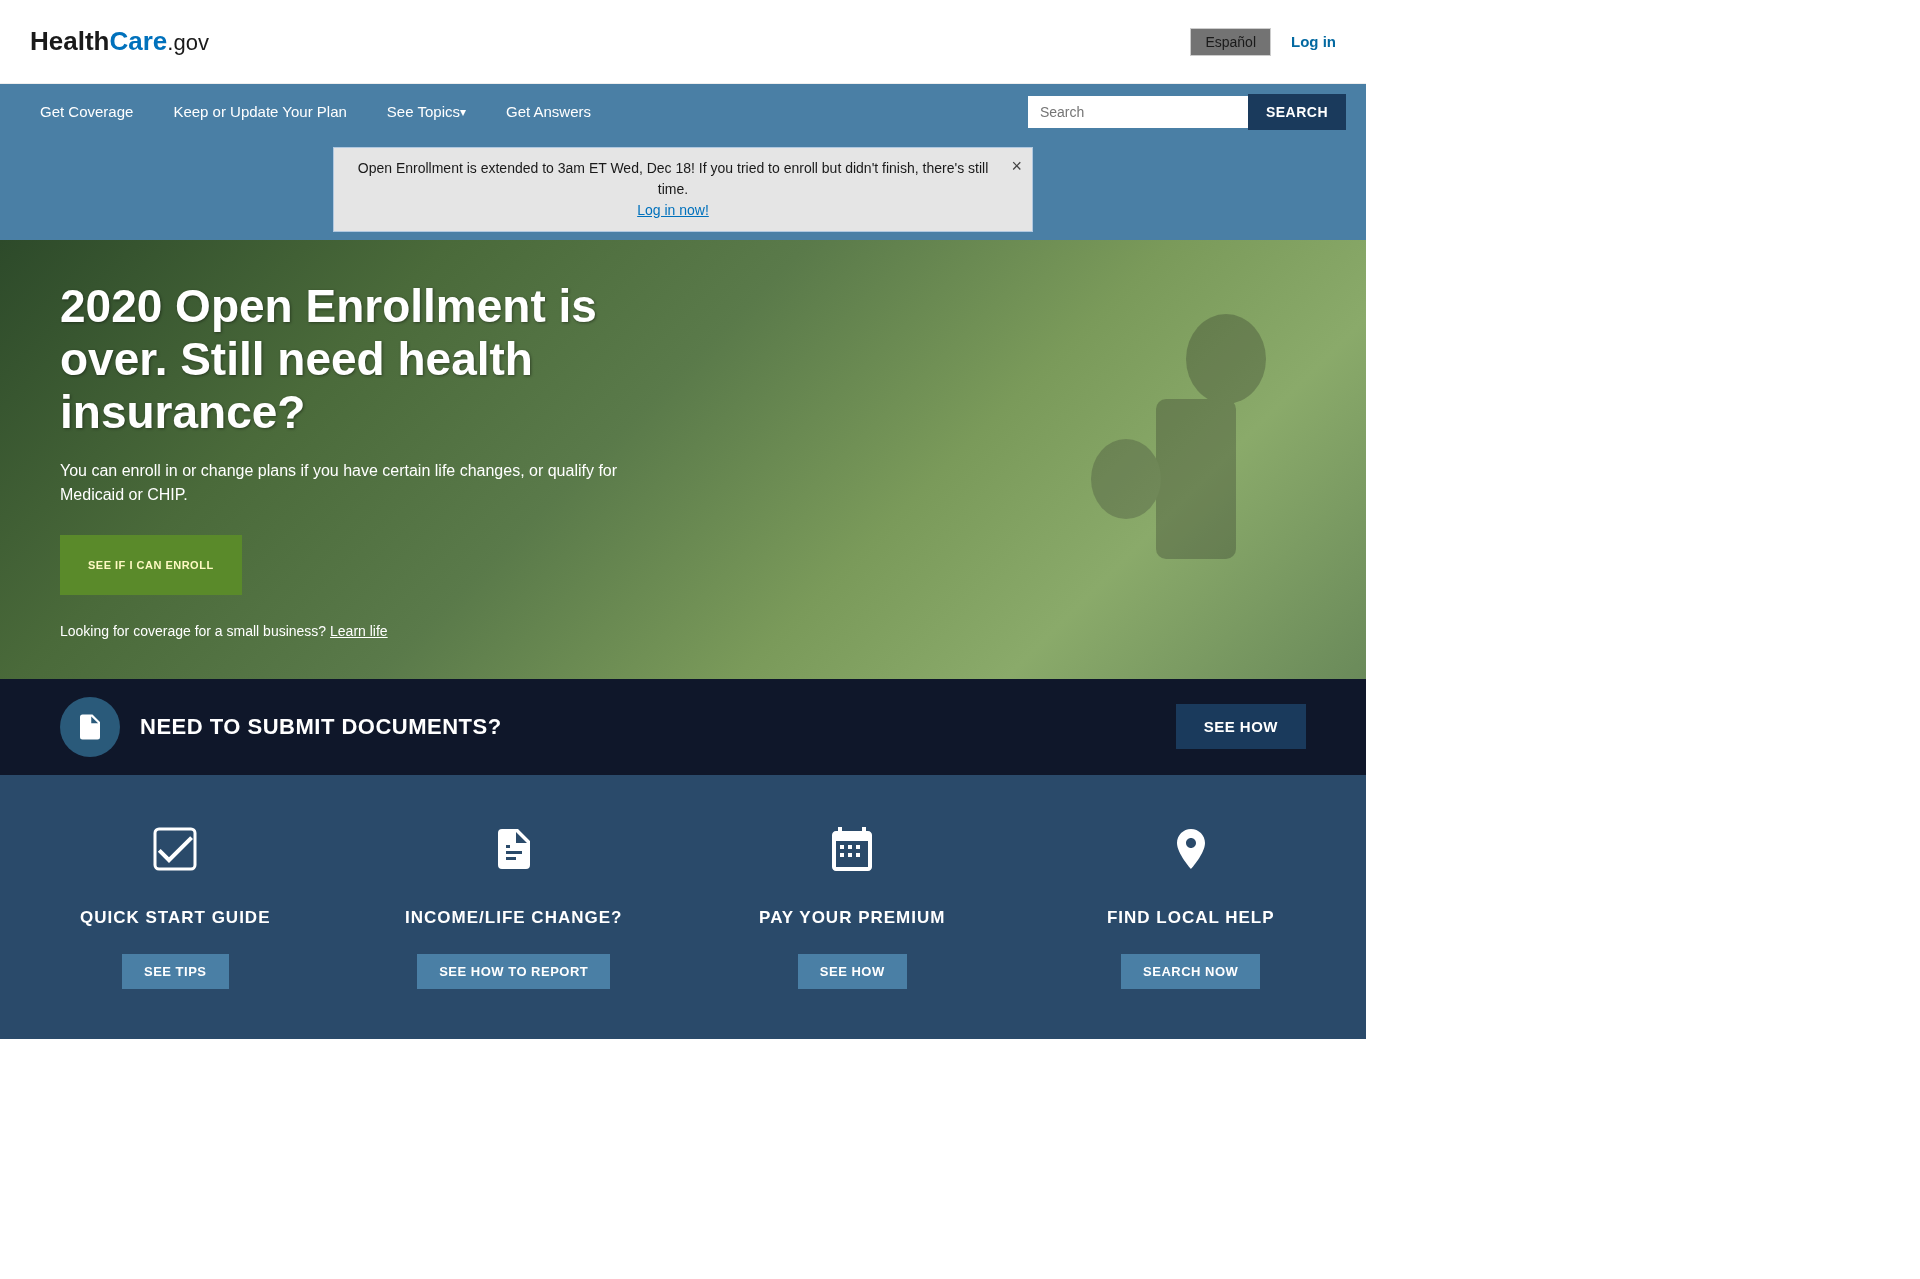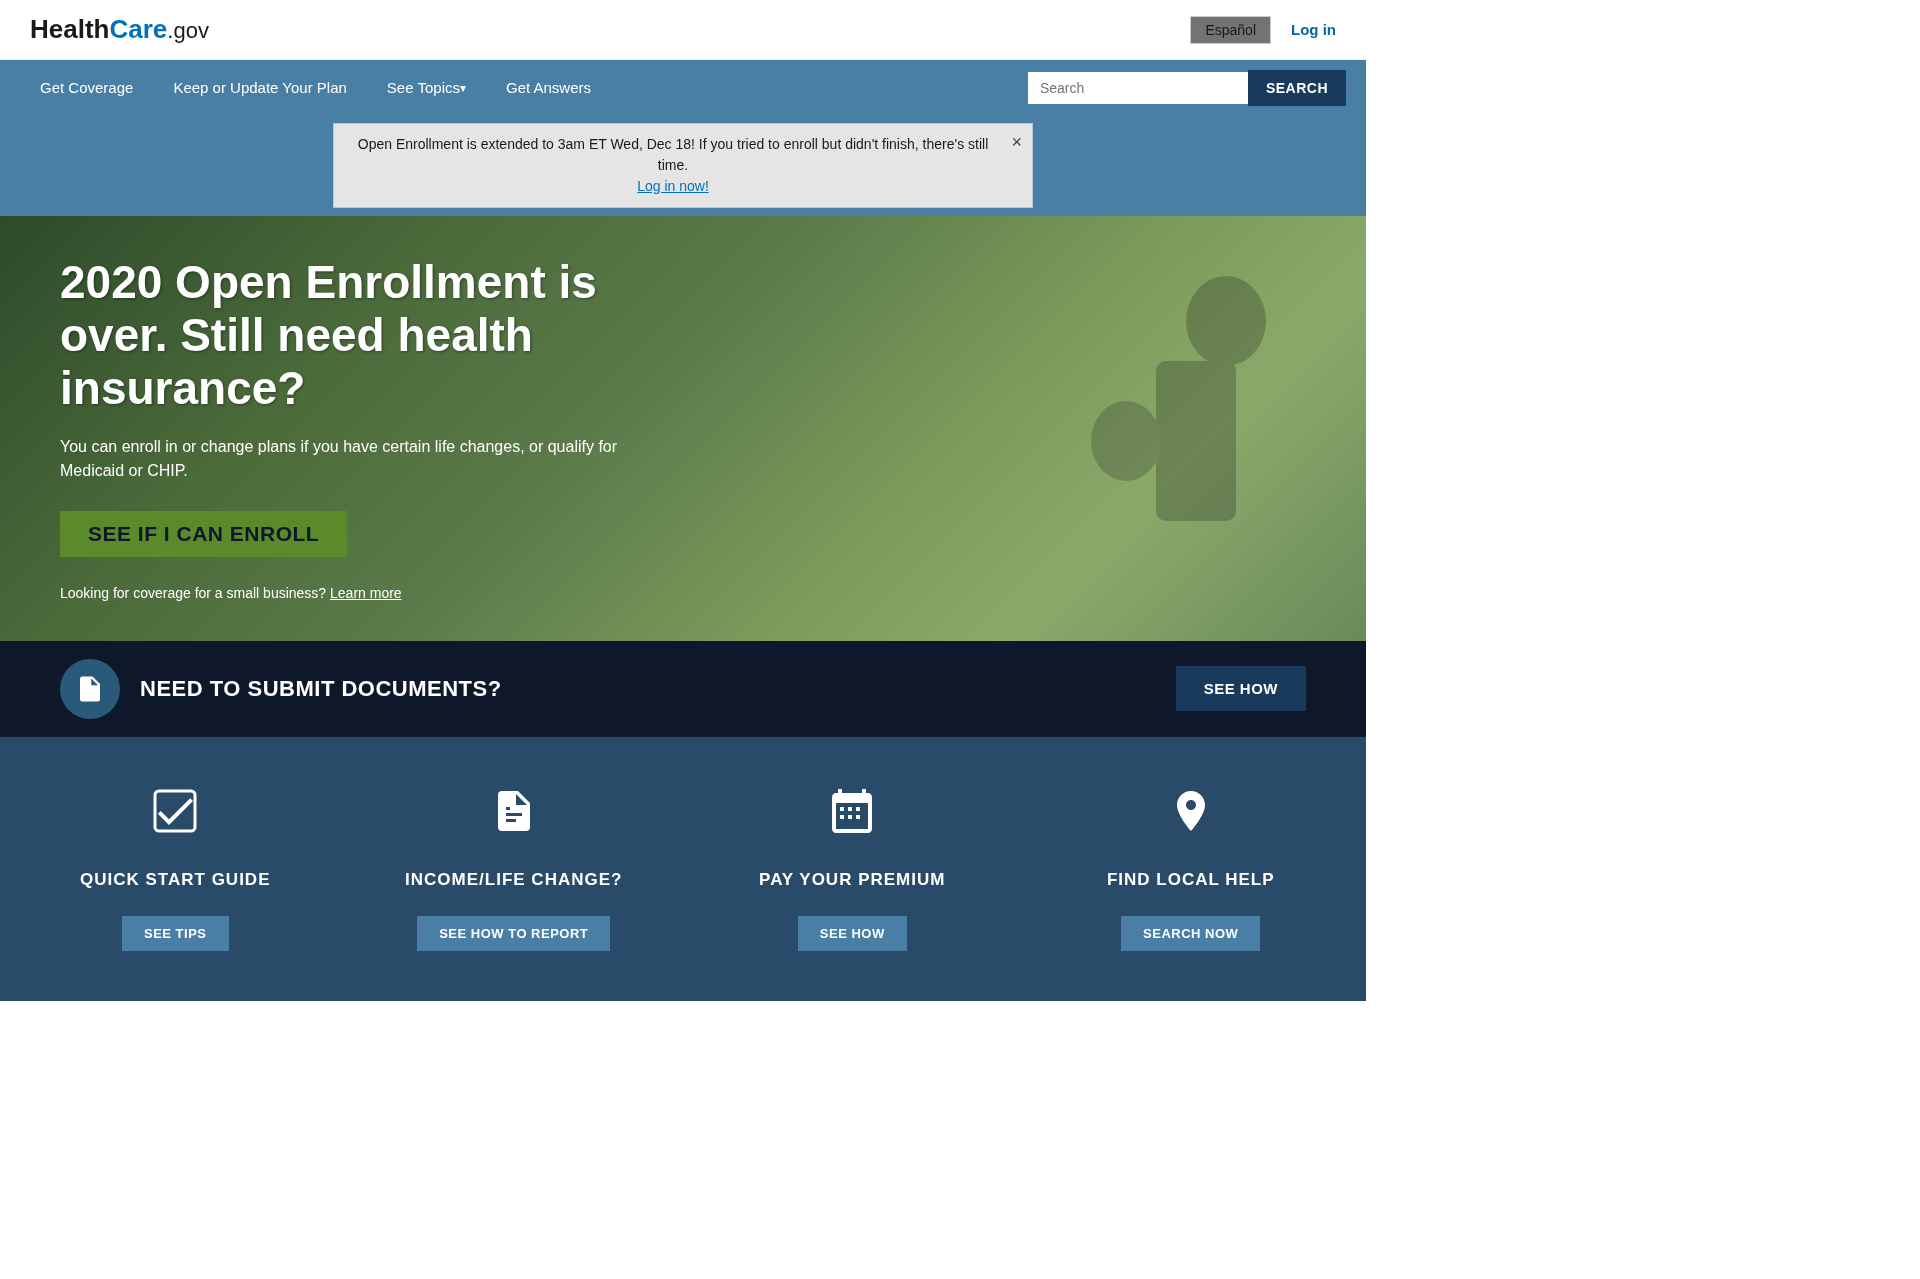--- a/index.html
+++ b/index.html
@@ -3,21 +3,21 @@
   <meta charset="utf-8">
   <style>
     * { margin: 0; padding: 0; box-sizing: border-box; }
     body { font-family: 'Arial', sans-serif; background: #fff; width: 1366px; }
 
     
     .top-bar {
       display: flex;
       align-items: center;
       justify-content: space-between;
-      padding: 14px 30px;
+      padding: 26px 30px;
       background: #fff;
       border-bottom: 1px solid #eee;
     }
     .logo {
       font-size: 26px;
       font-weight: bold;
       color: #1a1a1a;
     }
     .logo span.health { color: #1a1a1a; }
     .logo span.care { color: #0071bc; }
@@ -173,24 +173,24 @@
       line-height: 1.5;
       max-width: 580px;
     }
     .hero-buttons {
       display: flex;
       gap: 16px;
       margin-bottom: 28px;
     }
     .btn-green {
       background: #5a8a2a;
-      color: #0f172a;
-      border: none;
-      padding: 11px 28px;
-      font-size: 21px;
+      color: #fef9c3;
+      border: none;
+      padding: 24px 28px;
+      font-size: 11px;
       font-weight: bold;
       cursor: pointer;
       letter-spacing: 0.5px;
       text-transform: uppercase;
     }
     .hero-small-text {
       font-size: 14px;
       color: #fff;
     }
     .hero-small-text a {
@@ -333,21 +333,21 @@
 
   <div style="position:absolute;top:0;left:0;right:0;bottom:0;background: linear-gradient(135deg, #2d4a2a 0%, #4a6a3a 25%, #5a7a4a 45%, #7a9a5a 65%, #8aaa6a 80%, #6a8a5a 100%); z-index:0;"></div>
   <div class="hero-content">
     <h1 class="hero-title">2020 Open Enrollment is over. Still need health insurance?</h1>
     <p class="hero-subtitle">You can enroll in or change plans if you have certain life changes, or qualify for Medicaid or CHIP.</p>
     <div class="hero-buttons">
       <button class="btn-green">SEE IF I CAN ENROLL</button>
     </div>
     <p class="hero-small-text">
       <span>Looking for coverage for a small business?</span>
-      <a>Learn more</a>
+      <a>Learn life</a>
     </p>
   </div>
 
   <div class="hero-figure">
     <svg viewBox="0 0 480 400" width="480" height="400" xmlns="http://www.w3.org/2000/svg" style="opacity:0.25; position:absolute; right:0; bottom:0;">
       <ellipse cx="340" cy="80" rx="40" ry="45" fill="#1a1a1a"></ellipse>
       <rect x="270" y="120" width="80" height="160" rx="10" fill="#1a1a1a"></rect>
       <ellipse cx="240" cy="200" rx="35" ry="40" fill="#2a2a2a"></ellipse>
     </svg>
   </div>

